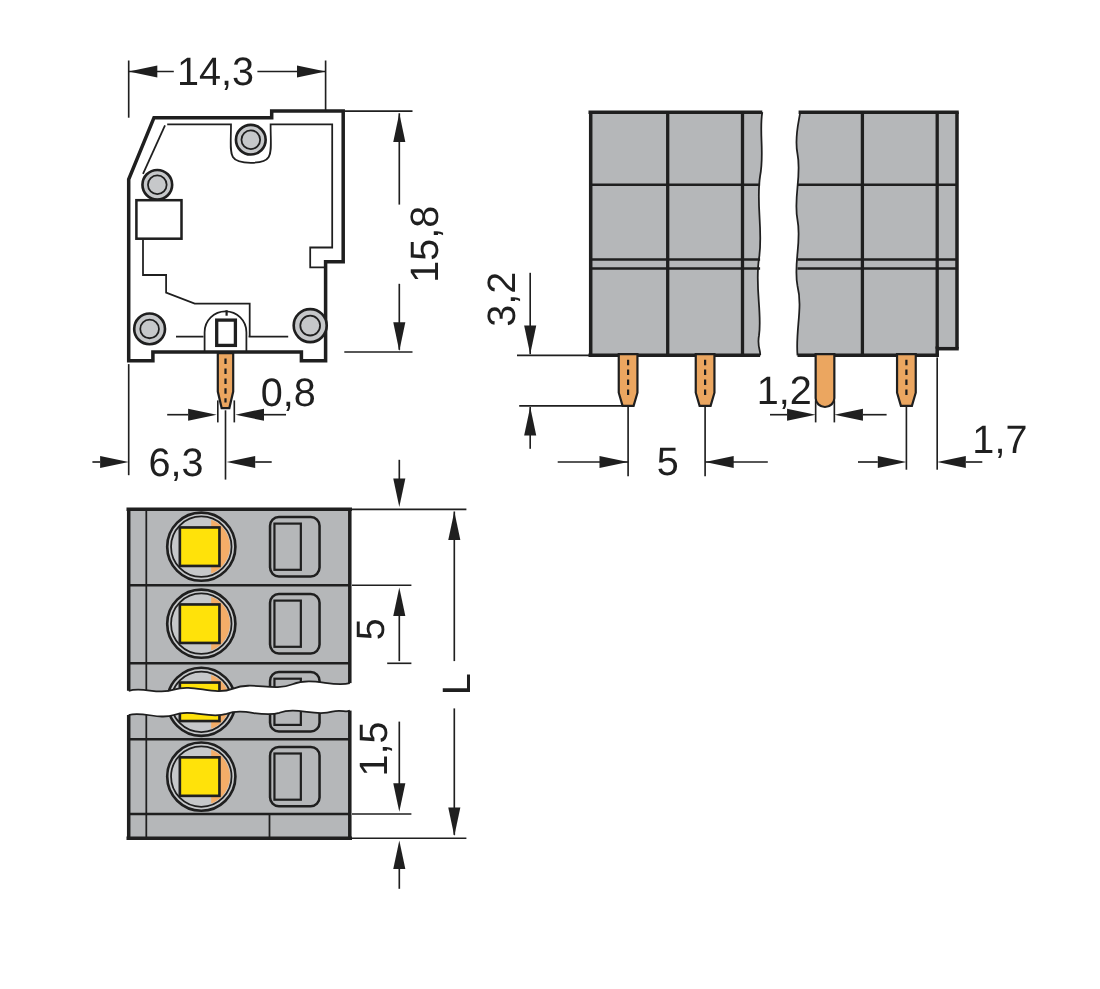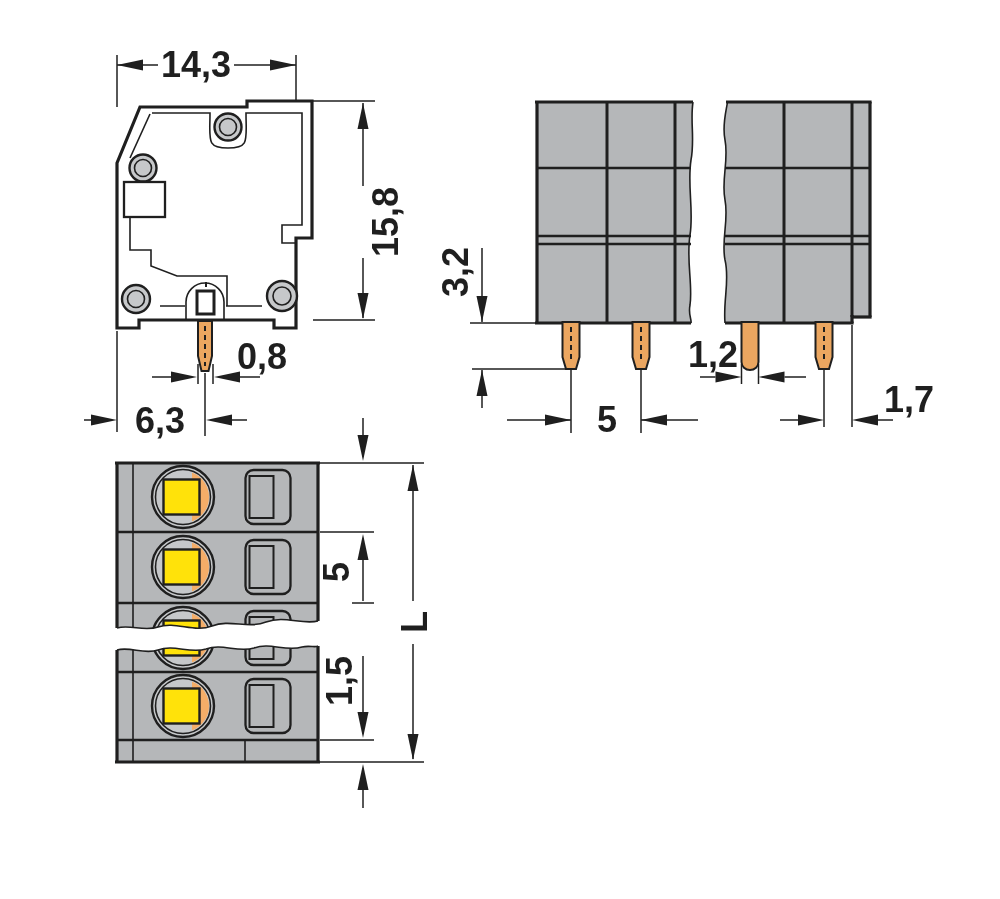--- a/index.html
+++ b/index.html
@@ -1,21 +1,21 @@
 <!DOCTYPE html>
 <html style="--line: #1f1f1f; --body_gray: #b5b7b9; --circle_gray: #c6c8ca; --pin_copper: #eba660; --wire_orange: #f4ad68; --button_yellow: #ffe20a; --background: #ffffff;"><head>
 <meta charset="utf-8">
 <style>
   :root{
     --line:#1f1f1f; --body_gray:#b5b7b9; --circle_gray:#c6c8ca;
     --pin_copper:#eba660; --wire_orange:#f4ad68; --button_yellow:#ffe20a;
     --background:#ffffff;
   }
   html,body{margin:0;padding:0;background:var(--background);}
-  .stage{width:796px;height:899px;background:var(--background);font-weight:bold;}
+  .stage{width:796px;height:899px;background:var(--background);}
   svg{display:block;}
   .fillbody{fill:var(--body_gray);}
   .ln{stroke:var(--line);fill:none;stroke-linecap:butt;}
   .thick{stroke-width:3.2;}
   .med{stroke-width:2.3;}
   .thin{stroke-width:1.6;}
   .dim{stroke:var(--line);stroke-width:1.5;fill:none;}
   .arrow{fill:var(--line);stroke:none;}
   .pin{fill:var(--pin_copper);stroke:var(--line);stroke-width:2;}
   .dash{stroke:var(--line);stroke-width:2;stroke-dasharray:5 4;fill:none;}

